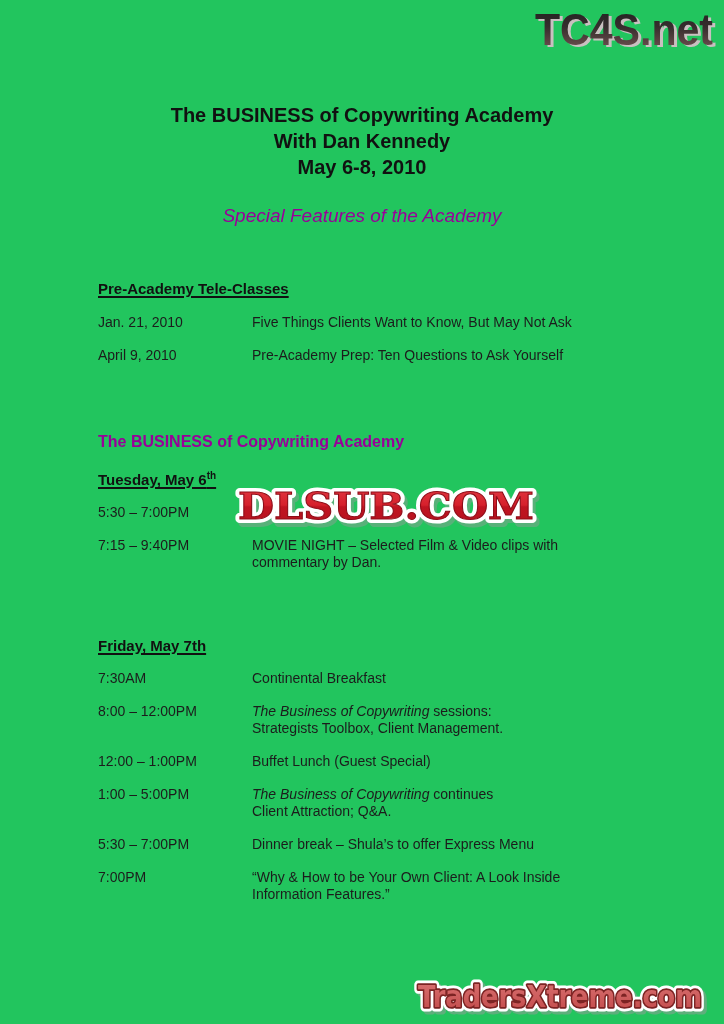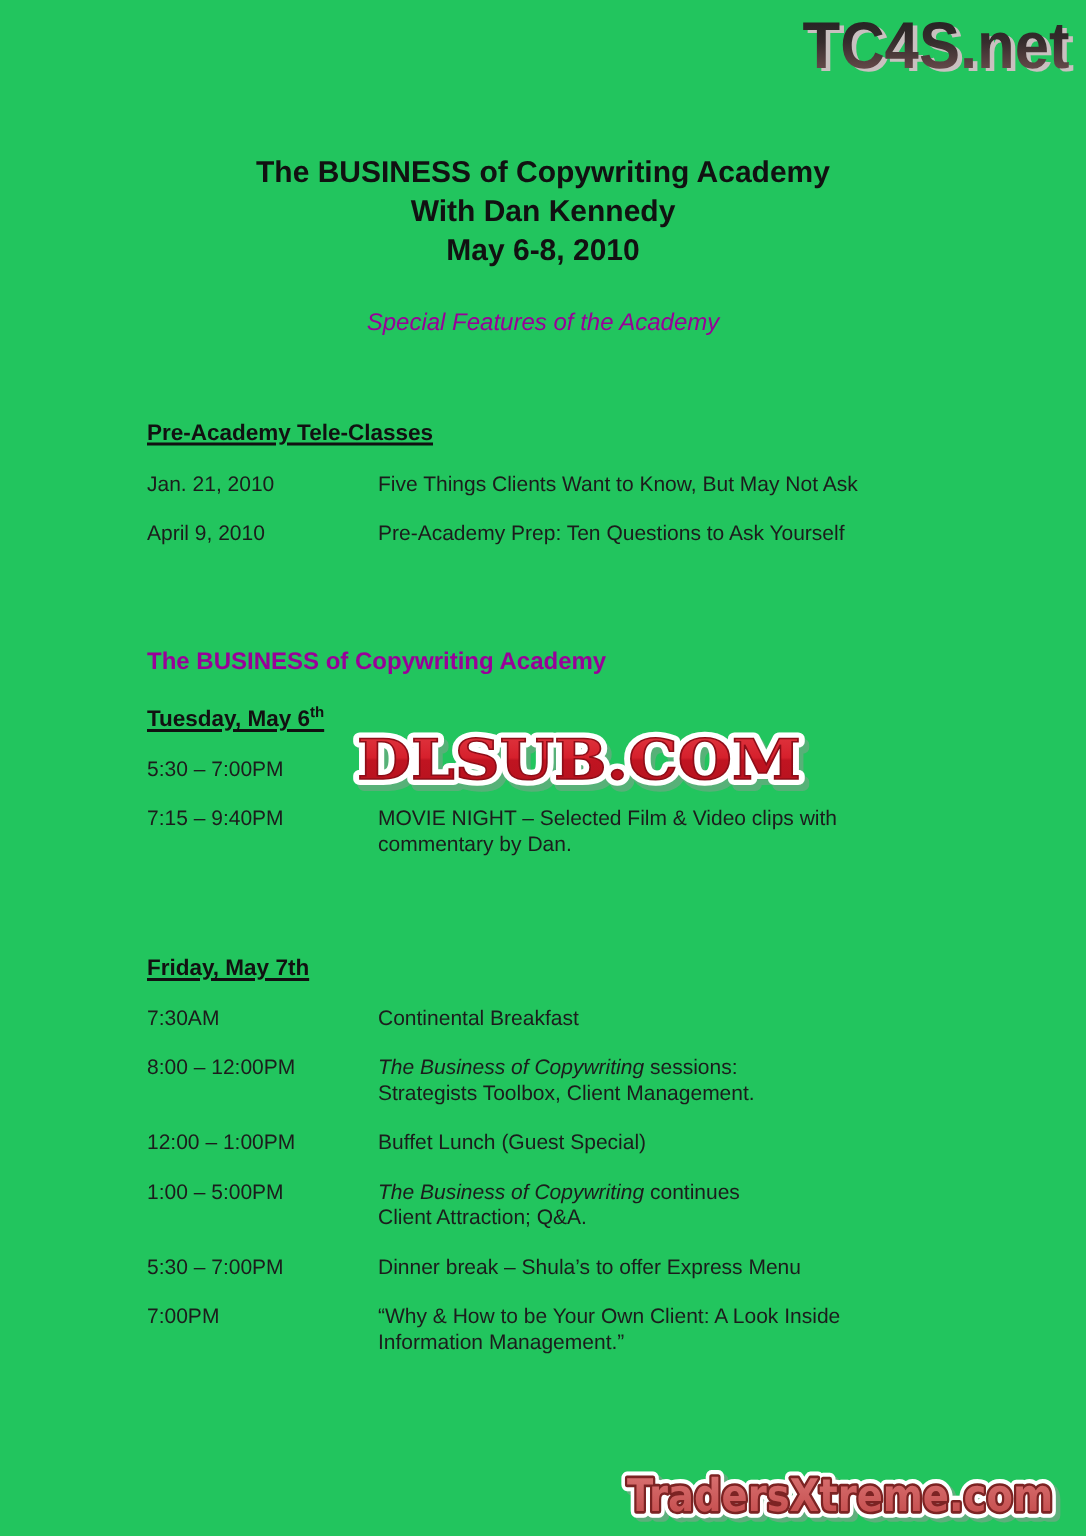--- a/index.html
+++ b/index.html
@@ -5,21 +5,21 @@
   * { margin:0; padding:0; box-sizing:border-box; }
   body { background:#ffffff; }
   .page {
     position:relative; width:724px; height:1024px; background:#22c55e;
     font-family:"Liberation Sans", sans-serif; color:#1c1c1c; overflow:hidden;
   }
   .logo-tc4s { position:absolute; top:4px; right:5px; }
   .logo-traders { position:absolute; bottom:6px; right:12px; }
 
   .title-block { margin-top:102px; text-align:center; font-weight:bold; font-size:20px; line-height:26px; color:#111; }
-  .subtitle { margin-top:24px; text-align:center; font-style:italic; font-size:16px; line-height:24px; color:#990099; }
+  .subtitle { margin-top:24px; text-align:center; font-style:italic; font-size:19px; line-height:24px; color:#990099; }
 
   .content { padding-left:98px; padding-right:26px; }
 
   .sec-heading {
     margin-top:52px; font-size:15px; font-weight:bold; color:#111;
     text-decoration:underline; text-decoration-thickness:1.5px; text-underline-offset:2px;
     line-height:18px; margin-bottom:16px; display:inline-block;
   }
   .purple-heading { margin-top:68px; font-size:16px; font-weight:bold; color:#990099; line-height:20px; margin-bottom:15px; }
   .day-heading {
@@ -149,21 +149,21 @@
 
     <div class="row">
       <div class="time">5:30 – 7:00PM</div>
       <div class="desc">Dinner break – Shula’s to offer Express Menu</div>
     </div>
 
     <div class="row">
       <div class="time">7:00PM</div>
       <div class="desc">
         <div>“Why &amp; How to be Your Own Client: A Look Inside</div>
-        <div>Information Management.”</div>
+        <div>Information Features.”</div>
       </div>
     </div>
 
   </div>
 
   <svg class="logo-traders" width="302" height="42" viewBox="0 0 302 42">
     <defs>
       <linearGradient id="trGrad" x1="0" y1="0" x2="0" y2="1">
         <stop offset="0%" stop-color="#da7474"></stop>
         <stop offset="100%" stop-color="#c24848"></stop>

